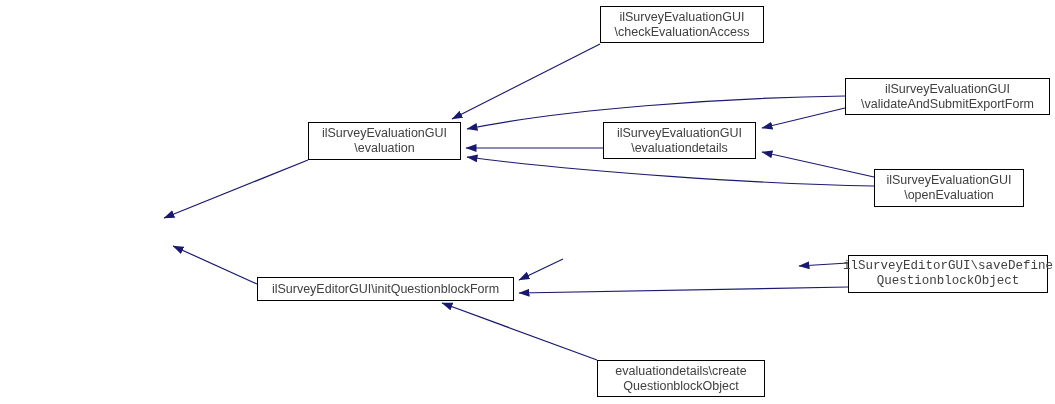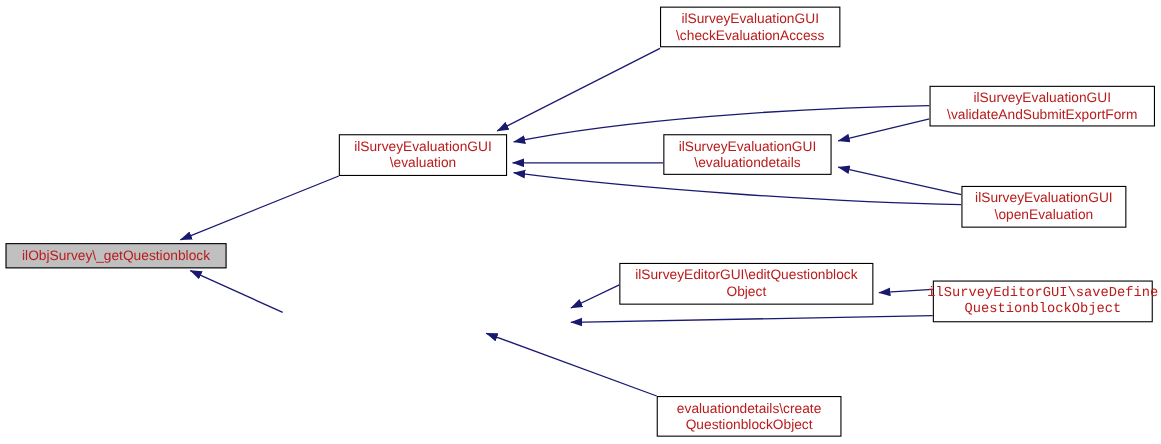--- a/index.html
+++ b/index.html
@@ -20,21 +20,21 @@
     left: 0;
     top: 0;
     width: 1055px;
     height: 404px;
   }
   .node {
     position: absolute;
     box-sizing: border-box;
     border: 1px solid #000000;
     background: #ffffff;
-    color: #b91c1c;
+    color: #404040;
     font-size: 12.5px;
     line-height: 15px;
     text-align: center;
     display: flex;
     align-items: center;
     justify-content: center;
     white-space: pre-line;
     padding: 1px 13px;
     cursor: pointer;
   }
@@ -63,40 +63,38 @@
       <path d="M874,186 C760,184 580,172 467,157" marker-end="url(#arrow)"></path>
       <path d="M845,108 L762,128" marker-end="url(#arrow)"></path>
       <path d="M874,177 L762,152" marker-end="url(#arrow)"></path>
       <path d="M563,259 L519,280" marker-end="url(#arrow)"></path>
       <path d="M848,263 L799,266" marker-end="url(#arrow)"></path>
       <path d="M848,287 L519,293" marker-end="url(#arrow)"></path>
       <path d="M597,360 L442,303" marker-end="url(#arrow)"></path>
     </g>
   </svg>
 
-  <div class="node highlighted" style="left:5px; top:221px; width:201px; height:23px;">ilObjSurvey\_getQuestionblock</div>
 
   <div class="node" style="left:308px; top:122px; width:153px; height:38px;">ilSurveyEvaluationGUI
 \evaluation</div>
 
   <div class="node" style="left:600px; top:6px; width:164px; height:37px;">ilSurveyEvaluationGUI
 \checkEvaluationAccess</div>
 
   <div class="node" style="left:845px; top:78px; width:205px; height:37px;">ilSurveyEvaluationGUI
 \validateAndSubmitExportForm</div>
 
   <div class="node" style="left:603px; top:122px; width:153px; height:37px;">ilSurveyEvaluationGUI
 \evaluationdetails</div>
 
   <div class="node" style="left:874px; top:169px; width:150px; height:38px;">ilSurveyEvaluationGUI
 \openEvaluation</div>
 
+  <div class="node" style="left:257px; top:277px; width:257px; height:24px;">ilSurveyEditorGUI\initQuestionblockForm</div>
 
-  <div class="node" style="left:563px; top:239px; width:231px; height:38px;">ilSurveyEditorGUI\editQuestionblock
-Object</div>
 
   <div class="node" style="left:848px; top:255px; width:200px; height:38px;font-family:Liberation Mono, monospace;">ilSurveyEditorGUI\saveDefine
 QuestionblockObject</div>
 
   <div class="node" style="left:597px; top:360px; width:168px; height:37px;">evaluationdetails\create
 QuestionblockObject</div>
 
 </div>
 
 </body></html>

